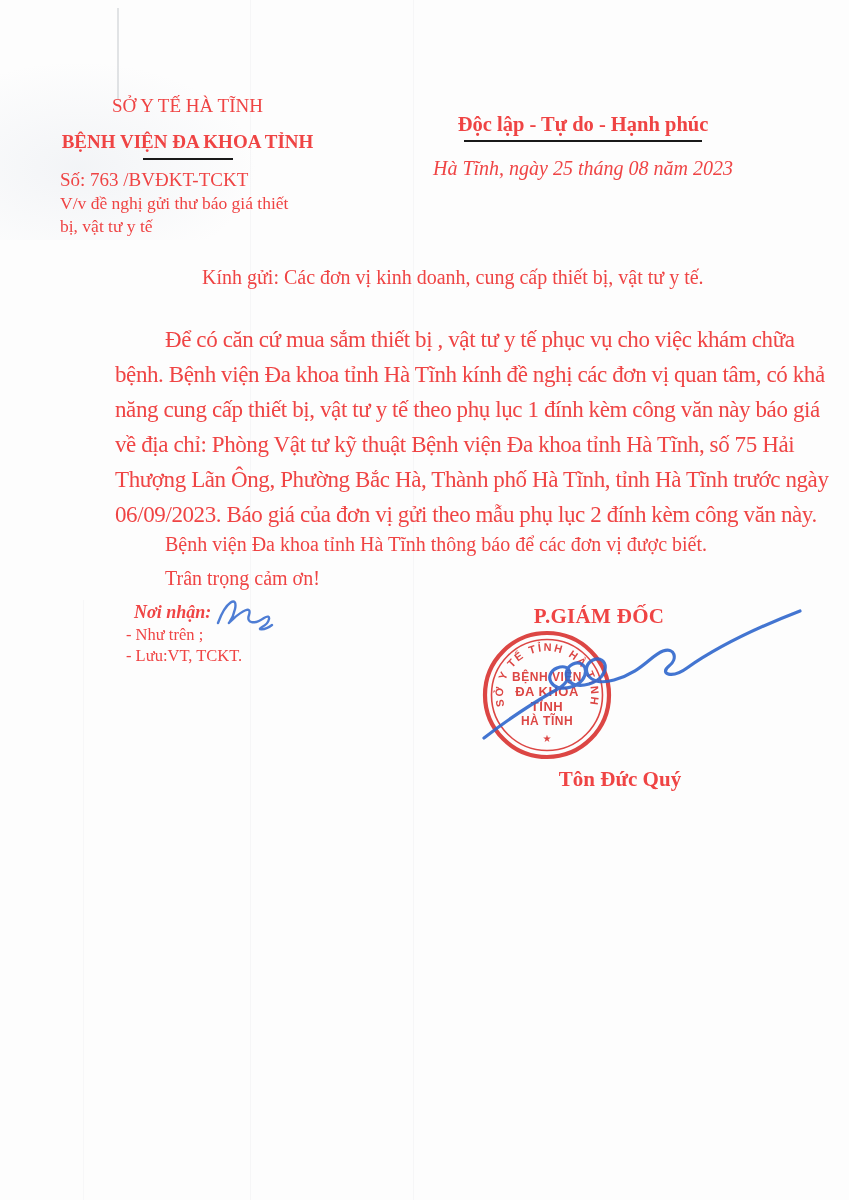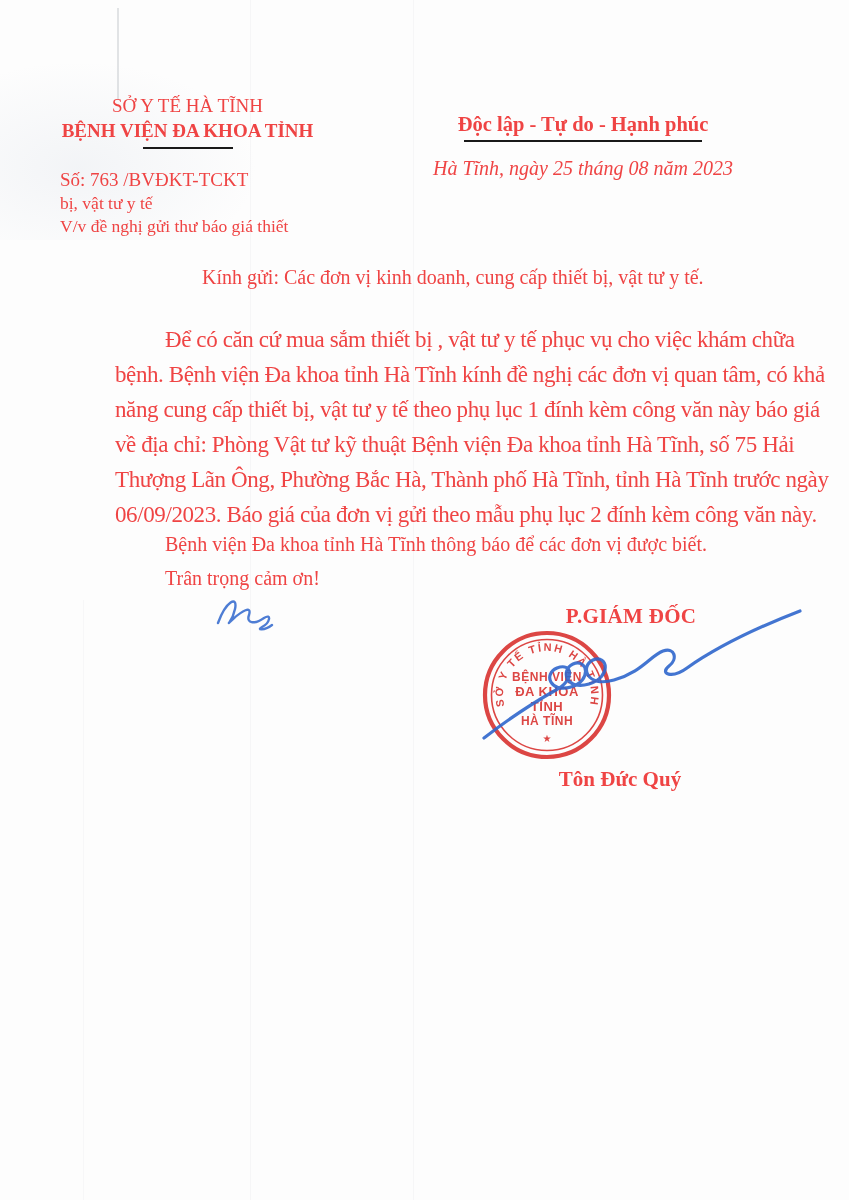--- a/index.html
+++ b/index.html
@@ -14,21 +14,21 @@
   }
   
   .scan-line{position:absolute;background:#9aa0a8;pointer-events:none;}
   .scan-tint{position:absolute;left:0;top:60px;width:260px;height:180px;
     background:radial-gradient(ellipse at 30% 60%, rgba(150,165,190,.10), rgba(150,165,190,0) 70%);
     pointer-events:none;}
 
   
   .hdr-left{position:absolute;left:60px;top:94px;width:255px;text-align:center;line-height:24px;}
   .hdr-left .l1{font-size:19px;}
-  .hdr-left .l2{font-size:19px;font-weight:bold;margin-top:1px;}
+  .hdr-left .l2{font-size:19px;font-weight:bold;margin-top:12px;}
   .hdr-rule-left{width:90px;height:2px;background:#191919;margin:4px auto 0;}
   .hdr-num{position:absolute;left:60px;top:168px;width:255px;text-align:left;}
   .hdr-num .num{font-size:19px;line-height:24px;}
   .hdr-num .sub{font-size:17.5px;line-height:23px;}
 
   .hdr-right{position:absolute;left:383px;top:94px;width:400px;text-align:center;}
   .hdr-right .l1{font-size:19.5px;font-weight:bold;line-height:23px;letter-spacing:-0.2px;}
   .hdr-right .l2{font-size:20.5px;font-weight:bold;line-height:25px;margin-top:18px;}
   .hdr-rule-right{width:238px;height:2px;background:#191919;margin:3px auto 0;}
   .dateline{position:absolute;left:383px;top:157px;width:400px;text-align:center;
@@ -42,21 +42,21 @@
   .para1 .pline{height:35px;line-height:35px;text-align:justify;text-align-last:justify;
     white-space:nowrap;overflow:visible;}
   .para1 .pline.first{padding-left:50px;}
   .para2{position:absolute;left:115px;top:533px;width:700px;font-size:20px;text-indent:50px;}
   .closing{position:absolute;left:115px;top:567px;width:420px;font-size:20px;text-indent:50px;}
 
   
   .recipients{position:absolute;left:126px;top:600px;width:240px;}
   .recipients .label{font-size:18px;font-weight:bold;font-style:italic;margin-left:8px;line-height:24px;}
   .recipients .item{font-size:16.5px;line-height:21px;}
-  .signer-title{position:absolute;left:496px;top:604px;width:270px;text-align:center;
+  .signer-title{position:absolute;left:464px;top:604px;width:270px;text-align:center;
     font-size:21px;font-weight:bold;letter-spacing:0.3px;}
   .signer-name{position:absolute;left:480px;top:767px;width:280px;text-align:center;
     font-size:21px;font-weight:bold;}
   .stamp{position:absolute;left:479px;top:627px;width:136px;height:136px;opacity:.9;}
   .stamp text{font-family:"Liberation Sans","DejaVu Sans",sans-serif;font-weight:bold;}
   .signature{position:absolute;left:452px;top:596px;width:360px;height:160px;}
   .initials{position:absolute;left:200px;top:583px;width:100px;height:55px;}
 </style>
 </head>
 <body>
@@ -69,22 +69,22 @@
   <div class="scan-line" style="left:83px;top:600px;width:1px;height:600px;opacity:.06;"></div>
   <div class="scan-tint"></div>
 
   <div class="hdr-left">
     <div class="l1">SỞ Y TẾ HÀ TĨNH</div>
     <div class="l2">BỆNH VIỆN ĐA KHOA TỈNH</div>
     <div class="hdr-rule-left"></div>
   </div>
   <div class="hdr-num">
     <div class="num">Số: 763 /BVĐKT-TCKT</div>
+    <div class="sub">V/v đề nghị gửi thư báo giá thiết</div>
     <div class="sub">bị, vật tư  y tế</div>
-    <div class="sub">V/v đề nghị gửi thư báo giá thiết</div>
   </div>
 
   <div class="hdr-right">
     <div class="l2">Độc lập - Tự do - Hạnh phúc</div>
     <div class="hdr-rule-right"></div>
   </div>
   <div class="dateline">Hà Tĩnh, ngày 25 tháng 08 năm 2023</div>
 
   <div class="salutation">Kính gửi: Các đơn vị kinh doanh, cung cấp thiết bị, vật tư y tế.</div>
 
@@ -93,20 +93,25 @@
     <div class="pline">bệnh. Bệnh viện Đa khoa tỉnh Hà Tĩnh kính đề nghị các đơn vị quan tâm, có khả</div>
     <div class="pline">năng cung cấp thiết bị, vật tư y tế theo phụ lục 1 đính kèm công văn này báo giá</div>
     <div class="pline">về địa chỉ: Phòng Vật tư kỹ thuật Bệnh viện Đa khoa tỉnh Hà Tĩnh, số 75 Hải</div>
     <div class="pline">Thượng Lãn Ông, Phường Bắc Hà, Thành phố Hà Tĩnh, tỉnh Hà Tĩnh trước ngày</div>
     <div class="pline">06/09/2023. Báo giá của đơn vị gửi theo mẫu phụ lục 2 đính kèm công văn này.</div>
   </div>
 
   <div class="para2">Bệnh viện Đa khoa tỉnh Hà Tĩnh thông báo để các đơn vị được biết.</div>
   <div class="closing">Trân trọng cảm ơn!</div>
 
+  <div class="recipients">
+    <div class="label">Nơi nhận:</div>
+    <div class="item">- Như trên ;</div>
+    <div class="item">- Lưu:VT, TCKT.</div>
+  </div>
 
   <svg class="initials" viewBox="0 0 100 55">
     <path d="M 18 40 C 26 18, 38 12, 35 26 C 32 40, 24 44, 33 36 C 42 28, 52 22, 49 32
              C 46 40, 54 42, 64 35 C 72 30, 70 40, 62 44 C 56 47, 64 48, 72 42" fill="none" stroke="#2f66cc" stroke-width="2.4" stroke-linecap="round" opacity=".85"></path>
   </svg>
 
   <div class="signer-title">P.GIÁM ĐỐC</div>
 
   <svg class="stamp" viewBox="0 0 136 136">
     <g fill="#d93330" stroke="none">

